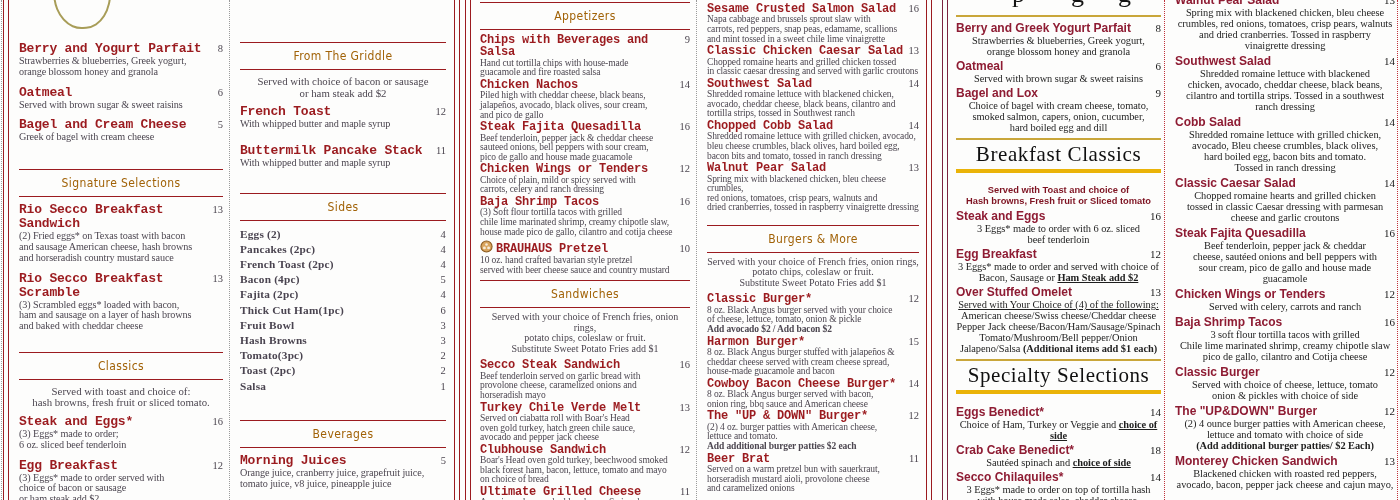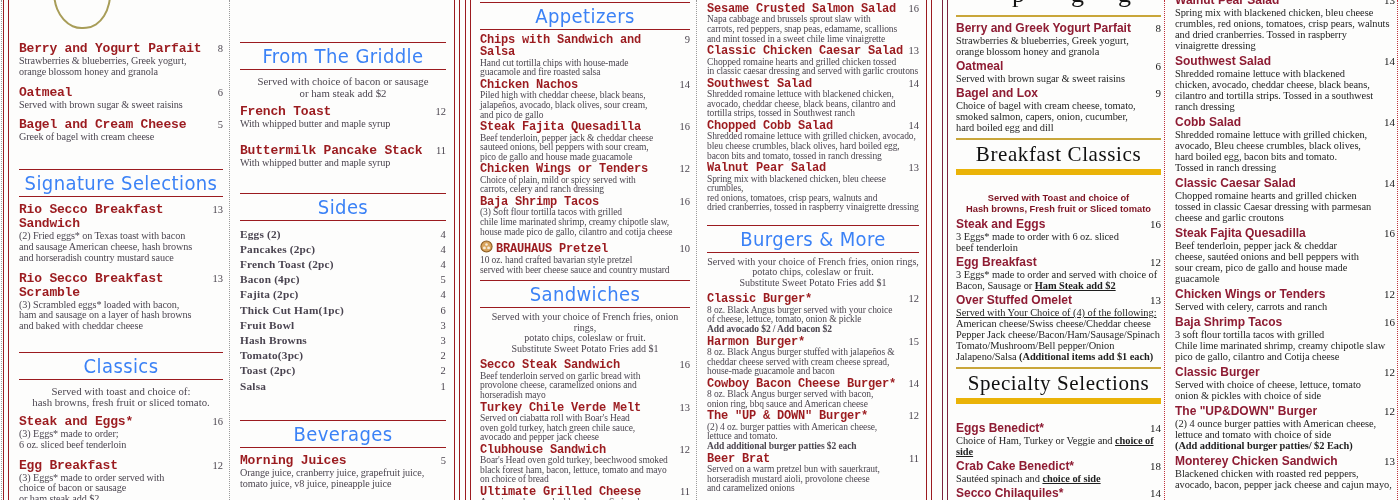--- a/index.html
+++ b/index.html
@@ -20,21 +20,21 @@
   .sep.dotgray{border-left:1.6px dotted #9b9b9b;margin-left:1px;}
   .sep.dotred{border-left:1.6px dotted #c0303a;margin-left:1px;}
   .col{box-sizing:border-box;padding:0 5px 0 7px;overflow:hidden;flex-shrink:0;}
   .colA1{width:216px;} .colA2{width:218px;} .colB3{width:222px;} .colB4{width:224px;}
   .colC5{width:214px;padding-right:2px;} .colC6{flex:1;padding-top:0;}
   .colC6 > :first-child{margin-top:-6px;}
 
   
   .sec-header{text-align:center;font-family:"DejaVu Sans",sans-serif;font-stretch:condensed;letter-spacing:.4px;}
   .sec-header.a,.sec-header.b{border-top:1.5px solid #9b1b1f;border-bottom:1.5px solid #9b1b1f;
-      color:#3b82f6;font-size:20px;line-height:26px;font-weight:500;margin:5px 0 4px;}
+      color:#a16207;font-size:12px;line-height:26px;font-weight:500;margin:5px 0 4px;}
   .colA1 .sec-header,.colA2 .sec-header{margin:6px 0 6px;}
   .col > .sec-header:first-child{margin-top:2px;}
   .note{text-align:center;font-family:"Liberation Serif",serif;color:#4c4650;}
   .note.a,.note.b{font-size:10px;line-height:10.5px;margin:2px 0 5px;}
   .colA1 .note,.colA2 .note{font-size:10.8px;line-height:11.5px;margin-bottom:6px;}
   .item{margin-bottom:2px;}
   .item.a,.item.b{margin-bottom:1px;}
   .colA1 .item,.colA2 .item{margin-bottom:8px;}
   .item-top{display:flex;align-items:baseline;}
   .item-name{flex:1;font-family:Liberation Mono, monospace;font-stretch:condensed;font-weight:700;letter-spacing:-.2px;}
@@ -56,29 +56,29 @@
 
   
   .logo-wrap{height:42px;position:relative;overflow:hidden;}
   .logo-oval{position:absolute;left:34px;top:-47px;width:54px;height:72px;border:2.5px solid #a89d58;
              border-radius:48% 52% 50% 50% / 46% 54% 52% 48%;transform:rotate(-4deg);}
 
   
   .pretzel{margin-right:3px;position:relative;top:1px;}
 
   
-  .sec-header.c{border-top:2px solid #c9a63a;border-bottom:6px solid #eab308;color:#101010;
+  .sec-header.c{border-top:2px solid #c9a63a;border-bottom:4px solid #eab308;color:#101010;
       font-family:"Liberation Serif",serif;font-stretch:normal;font-size:21px;line-height:26px;font-weight:400;
-      letter-spacing:.6px;padding:1px 0 2px;margin:5px 0 18px;text-align:center;}
+      letter-spacing:.6px;padding:1px 0 2px;margin:5px 0 12px;text-align:center;}
   .note.c{font-family:"Liberation Sans",sans-serif;font-weight:bold;color:#7e1322;font-size:9.3px;
       line-height:10.5px;margin:0 0 4px;}
   .c .item-name{color:#8e1c33;font-family:"Liberation Sans",sans-serif;font-stretch:normal;
       font-size:12px;line-height:13px;letter-spacing:0;}
   .c .item-price{font-size:11px;color:#1a1a1a;}
-  .c .item-desc{font-size:10.4px;line-height:11px;color:#1e1e1e;letter-spacing:-.05px;}
+  .c .item-desc{font-size:10.4px;line-height:11px;color:#1e1e1e;letter-spacing:-.05px;text-align:center;}
   .colC6 .item{margin-bottom:4px;}
   .colC5 .item{margin-bottom:3px;}
 
   
   .pheader{position:relative;height:15px;overflow:hidden;border-bottom:2.5px solid #c9a63a;margin-bottom:5px;}
   .pheader span{position:absolute;top:-21px;font-family:"Liberation Serif",serif;font-size:26px;color:#141414;}
 </style>
 </head>
 <body>
 
@@ -229,21 +229,21 @@
 
   <div class="zone zAB">
     <div class="vpair"></div>
     <div class="vpair"></div>
   </div>
 
   <div class="col colB3">
       <div class="sec-header b">Appetizers</div>
       <div class="item b">
         <div class="item-top">
-          <span class="item-name">Chips with Sandwich and Salsa</span>
+          <span class="item-name">Chips with Beverages and Salsa</span>
           <span class="item-price">9</span>
         </div>
         <div class="item-desc">Hand cut tortilla chips with house-made<br>guacamole and fire roasted salsa</div>
       </div>
       <div class="item b">
         <div class="item-top">
           <span class="item-name">Chicken Nachos</span>
           <span class="item-price">14</span>
         </div>
         <div class="item-desc">Piled high with cheddar cheese, black beans,<br>jalapeños, avocado, black olives, sour cream,<br>and pico de gallo</div>

